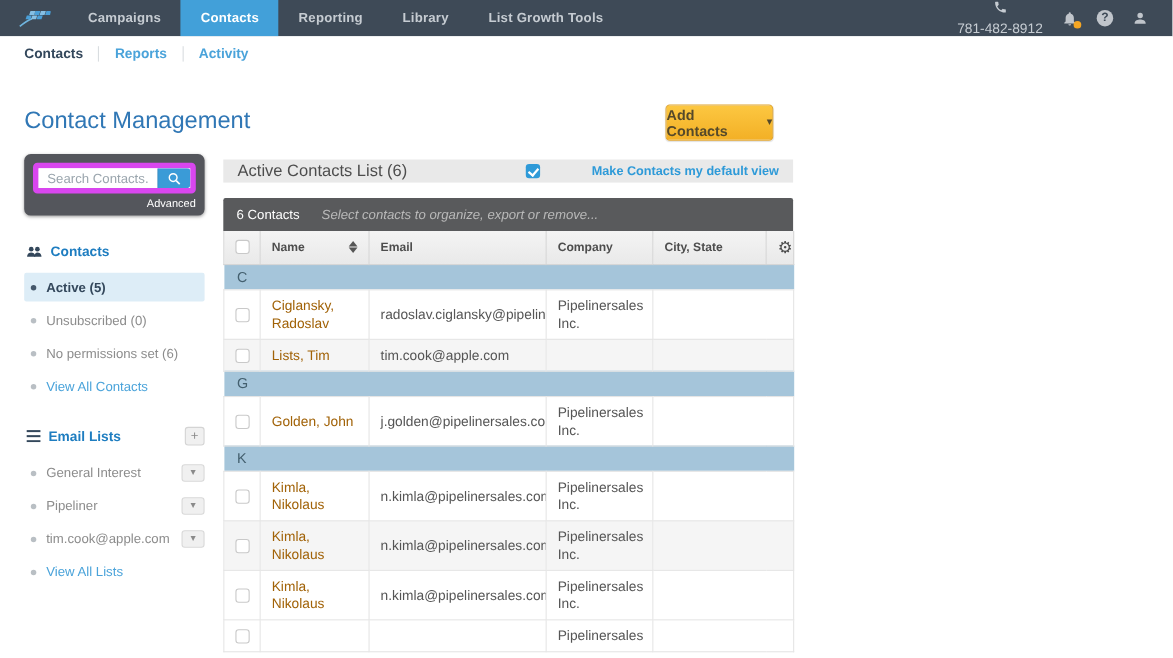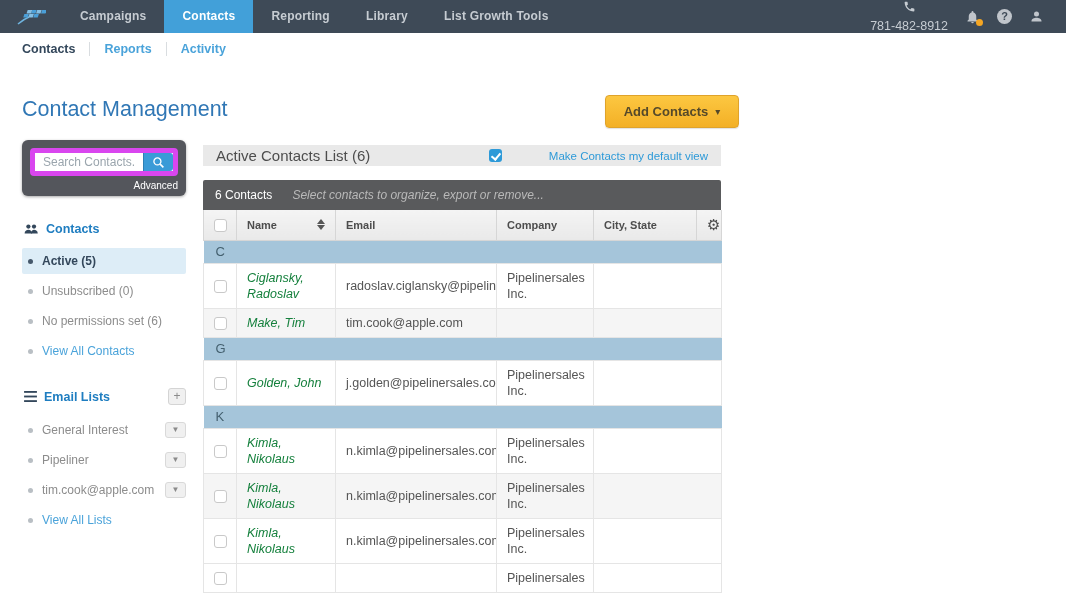--- a/index.html
+++ b/index.html
@@ -26,21 +26,21 @@
   
   .subnav { position:absolute; top:33px; left:0; width:1066px; height:32px; background:#fff;
     display:flex; align-items:center; padding-left:22px; }
   .crumb { font-size:12.5px; font-weight:bold; cursor:pointer; }
   .crumb.current { color:#33475b; cursor:default; }
   .crumb.link { color:#4aa3da; }
   .crumb-sep { width:1px; height:14px; background:#d9dde0; margin:0 14px; }
 
   
   .page-title { position:absolute; left:22px; top:97px; font-size:21.5px; color:#3077b5; }
-  .add-btn { position:absolute; left:605px; top:95px; width:134px; height:33px;
+  .add-btn { position:absolute; left:605px; top:95px; width:98px; height:33px;
     background:linear-gradient(#fcc741,#f3b026); border:1px solid #dfa32b; border-radius:4px;
     font-size:13px; font-weight:bold; color:#55492a; display:flex; align-items:center;
     justify-content:center; gap:7px; cursor:pointer; box-shadow:0 1px 1px rgba(0,0,0,.12); }
   .add-caret { font-size:10px; color:#55492a; }
 
   
   .sidebar { position:absolute; left:22px; top:140px; width:164px; }
   .search-panel { background:#54565c; border-radius:6px; padding:8px 8px 5px 8px;
     box-shadow:0 1px 3px rgba(0,0,0,.35); }
   .search-row { display:flex; background:#fff; border-radius:4px; overflow:hidden;
@@ -69,21 +69,21 @@
 
   
   .main { position:absolute; left:203px; top:145px; width:518px; }
   .list-header { height:21px; background:#e9e9e9; display:flex; align-items:center;
     padding:0 13px; }
   .list-title { font-size:15px; color:#4d4d4d; }
   .default-view { margin-left:auto; display:flex; align-items:center; gap:6px; cursor:pointer; }
   .blue-check { width:13px; height:13px; background:#2e9ad8; border-radius:3px; position:relative; flex:none; }
   .blue-check::after { content:""; position:absolute; left:4px; top:1.5px; width:4px; height:7px;
     border:solid #fff; border-width:0 2px 2px 0; transform:rotate(40deg); }
-  .default-view-label { font-size:11.5px; font-weight:normal; color:#2e9ad8;padding-left:41px; }
+  .default-view-label { font-size:11.5px; font-weight:bold; color:#2e9ad8;padding-left:41px; }
 
   .toolbar { margin-top:14px; height:30px; background:#595a5c; border-radius:2px 2px 0 0;
     display:flex; align-items:center; padding:12px 12px; gap:20px; }
   .toolbar-count { color:#fff; font-size:12px; }
   .toolbar-hint { color:#b9b9b9; font-size:12px; font-style:italic; }
 
   table.contacts { width:518px; border-collapse:collapse; table-layout:fixed; background:#fff; }
   .contacts th { background:linear-gradient(#f4f4f4,#e9e9e9); border:1px solid #d6d6d6; border-top:none;
     height:30px; font-size:11px; font-weight:bold; color:#4d4d4d; text-align:left; padding:0 10px; }
   .contacts th.cb-col, .contacts td.cb-col { width:33px; text-align:center; padding:0; }
@@ -92,21 +92,21 @@
   .sort-icon .up { width:0; height:0; border-left:4px solid transparent; border-right:4px solid transparent;
     border-bottom:5px solid #555; }
   .sort-icon .dn { width:0; height:0; border-left:4px solid transparent; border-right:4px solid transparent;
     border-top:5px solid #555; }
   .gear { font-size:15px; color:#4a4a4a; cursor:pointer; text-align:center; display:block; }
   .contacts td { border:1px solid #e5e5e5; font-size:12.5px; color:#555;
     padding:6px 10px; line-height:16px; vertical-align:middle; }
   .contacts tr.group-row td { background:#a5c5da; color:#44606f; font-size:13px;
     padding:3px 12px; border:none; height:22px; }
   .contacts tr.shade td { background:#f5f5f5; }
-  .contacts a.contact-link { color:#15803d; text-decoration:none; cursor:pointer;font-style:italic; }
+  .contacts a.contact-link { color:#a16207; text-decoration:none; cursor:pointer; }
   .row-cb { display:inline-block; width:13px; height:13px; border:1px solid #c9c9c9;
     border-radius:3px; background:#fff; cursor:pointer; vertical-align:middle; }
   .email-cell { white-space:nowrap; overflow:hidden; }
 </style>
 </head>
 <body>
 
 <div class="app">
 
   <div class="navbar">
@@ -294,21 +294,21 @@
         </tr>
         <tr>
           <td class="cb-col"><span class="row-cb"></span></td>
           <td><a class="contact-link">Ciglansky, Radoslav</a></td>
           <td class="email-cell">radoslav.ciglansky@pipelin...</td>
           <td>Pipelinersales Inc.</td>
           <td colspan="2"></td>
         </tr>
         <tr class="shade">
           <td class="cb-col"><span class="row-cb"></span></td>
-          <td><a class="contact-link">Make, Tim</a></td>
+          <td><a class="contact-link">Lists, Tim</a></td>
           <td class="email-cell">tim.cook@apple.com</td>
           <td></td>
           <td colspan="2"></td>
         </tr>
         <tr class="group-row">
           <td colspan="6">G</td>
         </tr>
         <tr>
           <td class="cb-col"><span class="row-cb"></span></td>
           <td><a class="contact-link">Golden, John</a></td>

